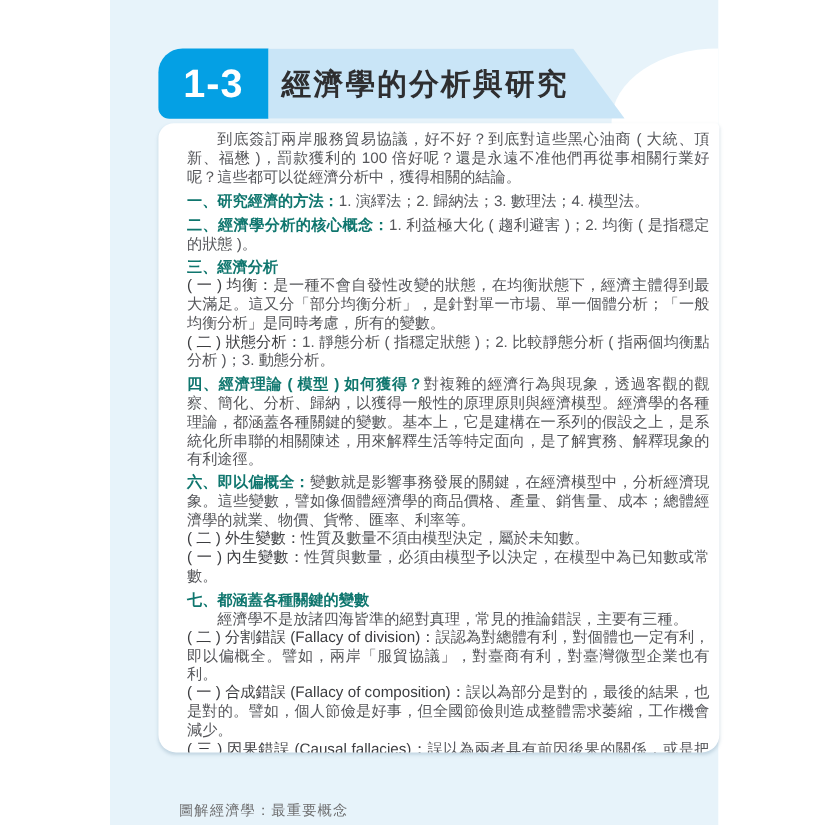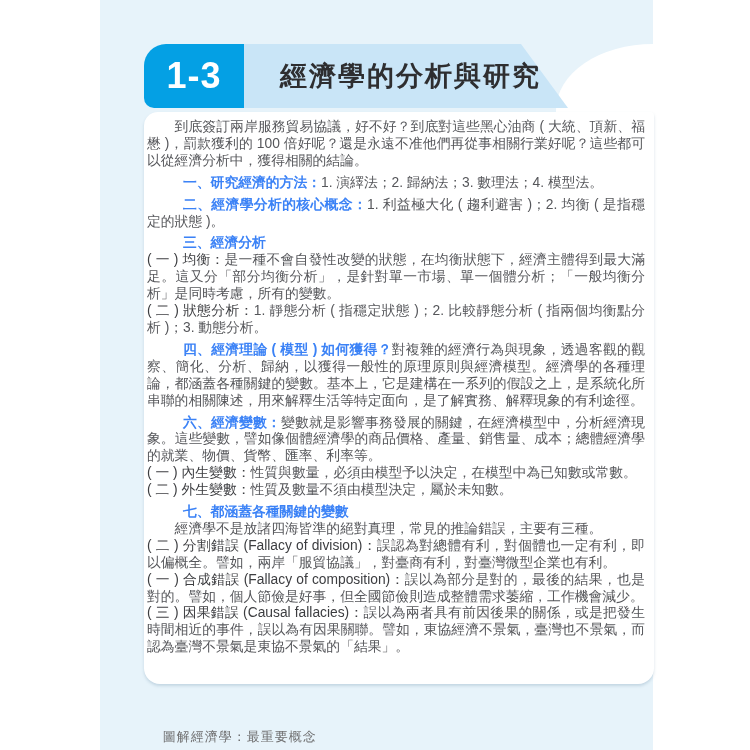--- a/index.html
+++ b/index.html
@@ -34,41 +34,41 @@
     letter-spacing:1px;
   }
   
   .flag {
     position:absolute; left:244px; top:44px; width:324px; height:64px;
     background:#c9e5f7;
     clip-path: polygon(0 0, 277px 0, 324px 64px, 0 64px);
     display:flex; align-items:center;
   }
   .flag .title {
-    padding-left:36px;
+    padding-left:12px;
     font-size:27px; font-weight:bold; color:#2e2e30;
     letter-spacing:2px; white-space:nowrap;
   }
 
   
   .card {
     position:absolute; left:144px; top:112px; width:510px; height:572px;
     background:#ffffff;
     border-radius:14px 4px 16px 16px;
     box-shadow:0 2px 3px rgba(90,130,160,0.25);
-    padding:7px 9px 0 3px;
+    padding:7px 9px 0 26px;
     overflow:hidden;
   }
   .card p {
     font-size:13.8px; line-height:16.9px; color:#55565a;
     text-align:justify;
   }
   .card p.ind { text-indent:2em; }
   .card p.mt { margin-top:5px; }
-  .h { color:#3b82f6; font-weight:bold;margin-left:36px; }
+  .h { color:#0f766e; font-weight:bold; }
   .b { color:#3c3d40; font-weight:normal; }
 
   
   .footer {
     position:absolute; left:127px; top:707px;
     display:flex; align-items:center; gap:11px;
     font-size:13px;
   }
   .footer .pagenum { color:#44afe1; font-weight:bold; letter-spacing:1px;margin-top:44px; }
   .footer .booktitle { color:#6f6f70; letter-spacing:1px; }
@@ -99,25 +99,25 @@
 
     <p class="mt"><span class="h">三、經濟分析</span></p>
 
     <p><span class="b">( 一 ) 均衡：</span><span>是一種不會自發性改變的狀態，在均衡狀態下，經濟主體得到最大滿足。這又分「部分均衡分析」，是針對單一市場、單一個體分析；「一般均衡分析」是同時考慮，所有的變數。</span></p>
 
     <p><span class="b">( 二 ) 狀態分析：</span><span>1. 靜態分析 ( 指穩定狀態 )；2. 比較靜態分析 ( 指兩個均衡點分析 )；3. 動態分析。</span></p>
 
     <p class="mt"><span class="h">四、經濟理論 ( 模型 ) 如何獲得？</span><span>對複雜的經濟行為與現象，透過客觀的觀察、簡化、分析、歸納，以獲得一般性的原理原則與經濟模型。經濟學的各種理論，都涵蓋各種關鍵的變數。基本上，它是建構在一系列的假設之上，是系統化所串聯的相關陳述，用來解釋生活等特定面向，是了解實務、解釋現象的有利途徑。</span></p>
 
 
-    <p class="mt"><span class="h">六、經濟變數：</span><span>變數就是影響事務發展的關鍵，在經濟模型中，分析經濟現象。這些變數，譬如像個體經濟學的商品價格、產量、銷售量、成本；總體經濟學的就業、物價、貨幣、匯率、利率等。</span></p>
+    <p class="mt"><span class="h">六、即以偏概全：</span><span>變數就是影響事務發展的關鍵，在經濟模型中，分析經濟現象。這些變數，譬如像個體經濟學的商品價格、產量、銷售量、成本；總體經濟學的就業、物價、貨幣、匯率、利率等。</span></p>
+
+    <p><span class="b">( 二 ) 外生變數：</span><span>性質及數量不須由模型決定，屬於未知數。</span></p>
 
     <p><span class="b">( 一 ) 內生變數：</span><span>性質與數量，必須由模型予以決定，在模型中為已知數或常數。</span></p>
-
-    <p><span class="b">( 二 ) 外生變數：</span><span>性質及數量不須由模型決定，屬於未知數。</span></p>
 
     <p class="mt"><span class="h">七、都涵蓋各種關鍵的變數</span></p>
 
     <p class="ind">經濟學不是放諸四海皆準的絕對真理，常見的推論錯誤，主要有三種。</p>
 
     <p><span class="b">( 二 ) 分割錯誤 (Fallacy of division)：</span><span>誤認為對總體有利，對個體也一定有利，即以偏概全。譬如，兩岸「服貿協議」，對臺商有利，對臺灣微型企業也有利。</span></p>
 
     <p><span class="b">( 一 ) 合成錯誤 (Fallacy of composition)：</span><span>誤以為部分是對的，最後的結果，也是對的。譬如，個人節儉是好事，但全國節儉則造成整體需求萎縮，工作機會減少。</span></p>
 
     <p><span class="b">( 三 ) 因果錯誤 (Causal fallacies)：</span><span>誤以為兩者具有前因後果的關係，或是把發生時間相近的事件，誤以為有因果關聯。譬如，東協經濟不景氣，臺灣也不景氣，而認為臺灣不景氣是東協不景氣的「結果」。</span></p>

